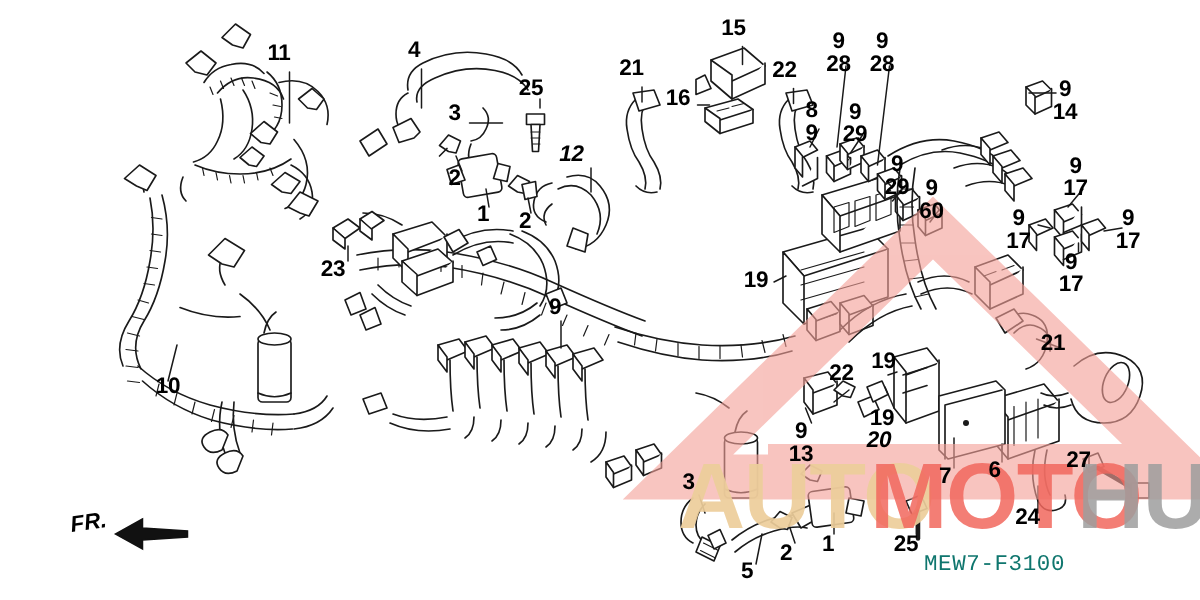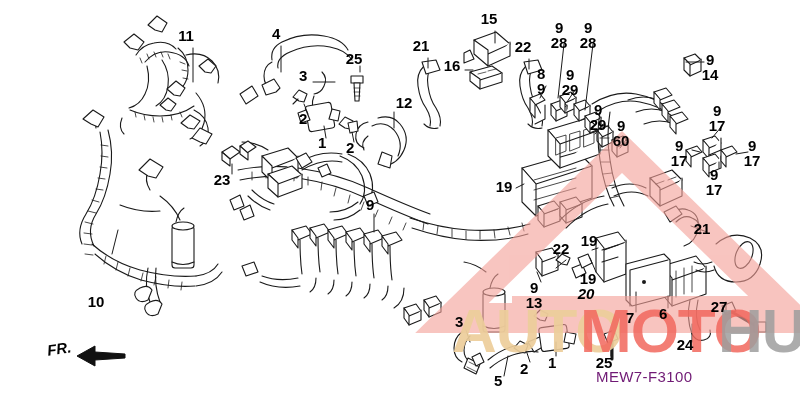--- a/index.html
+++ b/index.html
@@ -8,22 +8,22 @@
        font-family:"Liberation Sans",sans-serif;}
   #stage{position:relative;width:800px;height:400px;background:#fff;overflow:hidden;}
   #art{position:absolute;left:0;top:0;width:800px;height:400px;}
   #wm{position:absolute;left:0;top:0;width:800px;height:400px;pointer-events:none;}
   .lbl{position:absolute;font-family:"Liberation Sans",sans-serif;
        font-weight:bold;color:#000;line-height:1.02;white-space:pre;
        text-align:center;letter-spacing:-0.2px;}
   .lbl.n1{font-size:15px;}
   .lbl.stk{font-size:15px;}
   .lbl.stk span{display:block;}
-  #partno{position:absolute;left:596px;top:368px;font-family:Liberation Sans, sans-serif;
-          font-size:15px;color:#701a75;letter-spacing:0.4px;white-space:pre;}
+  #partno{position:absolute;left:616px;top:368px;font-family:Liberation Mono, monospace;
+          font-size:15px;color:#0f766e;letter-spacing:0.4px;white-space:pre;}
   #frlabel{position:absolute;left:47px;top:340px;font-size:15px;font-weight:bold;
            font-style:italic;color:#000;transform:rotate(-8deg);}
 </style>
 </head>
 <body>
 
 <div id="stage">
 
   <svg id="art" viewBox="0 0 800 400">
     <g fill="none" stroke="#1a1a1a" stroke-width="1.1" stroke-linecap="round" stroke-linejoin="round">
@@ -492,40 +492,40 @@
   </svg>
 
   <div id="labels">
       <div class="lbl n1" style="left: 174px; top: 28px; width: 24px;">11</div>
       <div class="lbl n1" style="left: 264px; top: 26px; width: 24px;">4</div>
       <div class="lbl n1" style="left: 291px; top: 68px; width: 24px;">3</div>
       <div class="lbl n1" style="left: 342px; top: 51px; width: 24px;">25</div>
       <div class="lbl n1" style="left: 291px; top: 111px; width: 24px;">2</div>
       <div class="lbl n1" style="left: 310px; top: 135px; width: 24px;">1</div>
       <div class="lbl n1" style="left: 338px; top: 140px; width: 24px;">2</div>
-      <div class="lbl n1" style="left: 392px; top: 95px; width: 24px;">12</div>
+      <div class="lbl n1" style="left: 369px; top: 95px; width: 24px; font-style: italic;">12</div>
       <div class="lbl n1" style="left: 409px; top: 38px; width: 24px;">21</div>
       <div class="lbl n1" style="left: 440px; top: 58px; width: 24px;">16</div>
       <div class="lbl n1" style="left: 477px; top: 11px; width: 24px;">15</div>
       <div class="lbl n1" style="left: 511px; top: 39px; width: 24px;">22</div>
       <div class="lbl stk" style="left: 529px; top: 66px; width: 24px;"><span>8</span><span>9</span></div>
       <div class="lbl stk" style="left: 547px; top: 20px; width: 24px;"><span>9</span><span>28</span></div>
       <div class="lbl stk" style="left: 576px; top: 20px; width: 24px;"><span>9</span><span>28</span></div>
       <div class="lbl stk" style="left: 558px; top: 67px; width: 24px;"><span>9</span><span>29</span></div>
       <div class="lbl stk" style="left: 586px; top: 102px; width: 24px;"><span>9</span><span>29</span></div>
       <div class="lbl stk" style="left: 609px; top: 118px; width: 24px;"><span>9</span><span>60</span></div>
       <div class="lbl stk" style="left: 698px; top: 52px; width: 24px;"><span>9</span><span>14</span></div>
       <div class="lbl stk" style="left: 705px; top: 103px; width: 24px;"><span>9</span><span>17</span></div>
       <div class="lbl stk" style="left: 667px; top: 138px; width: 24px;"><span>9</span><span>17</span></div>
       <div class="lbl stk" style="left: 740px; top: 138px; width: 24px;"><span>9</span><span>17</span></div>
       <div class="lbl stk" style="left: 702px; top: 167px; width: 24px;"><span>9</span><span>17</span></div>
       <div class="lbl n1" style="left: 210px; top: 172px; width: 24px;">23</div>
       <div class="lbl n1" style="left: 358px; top: 197px; width: 24px;">9</div>
       <div class="lbl n1" style="left: 492px; top: 179px; width: 24px;">19</div>
-      <div class="lbl n1" style="left: 84px; top: 250px; width: 24px; margin-top: 44px;">10</div>
+      <div class="lbl n1" style="left: 100px; top: 250px; width: 24px;">10</div>
       <div class="lbl n1" style="left: 549px; top: 241px; width: 24px;">22</div>
       <div class="lbl n1" style="left: 577px; top: 233px; width: 24px;">19</div>
       <div class="lbl n1" style="left: 576px; top: 271px; width: 24px;">19</div>
       <div class="lbl n1" style="left: 574px; top: 286px; width: 24px; font-style: italic;">20</div>
       <div class="lbl stk" style="left: 522px; top: 280px; width: 24px;"><span>9</span><span>13</span></div>
       <div class="lbl n1" style="left: 690px; top: 221px; width: 24px;">21</div>
       <div class="lbl n1" style="left: 707px; top: 286px; width: 24px; margin-top: 13px;">27</div>
       <div class="lbl n1" style="left: 618px; top: 310px; width: 24px;">7</div>
       <div class="lbl n1" style="left: 651px; top: 306px; width: 24px;">6</div>
       <div class="lbl n1" style="left: 673px; top: 337px; width: 24px;">24</div>

